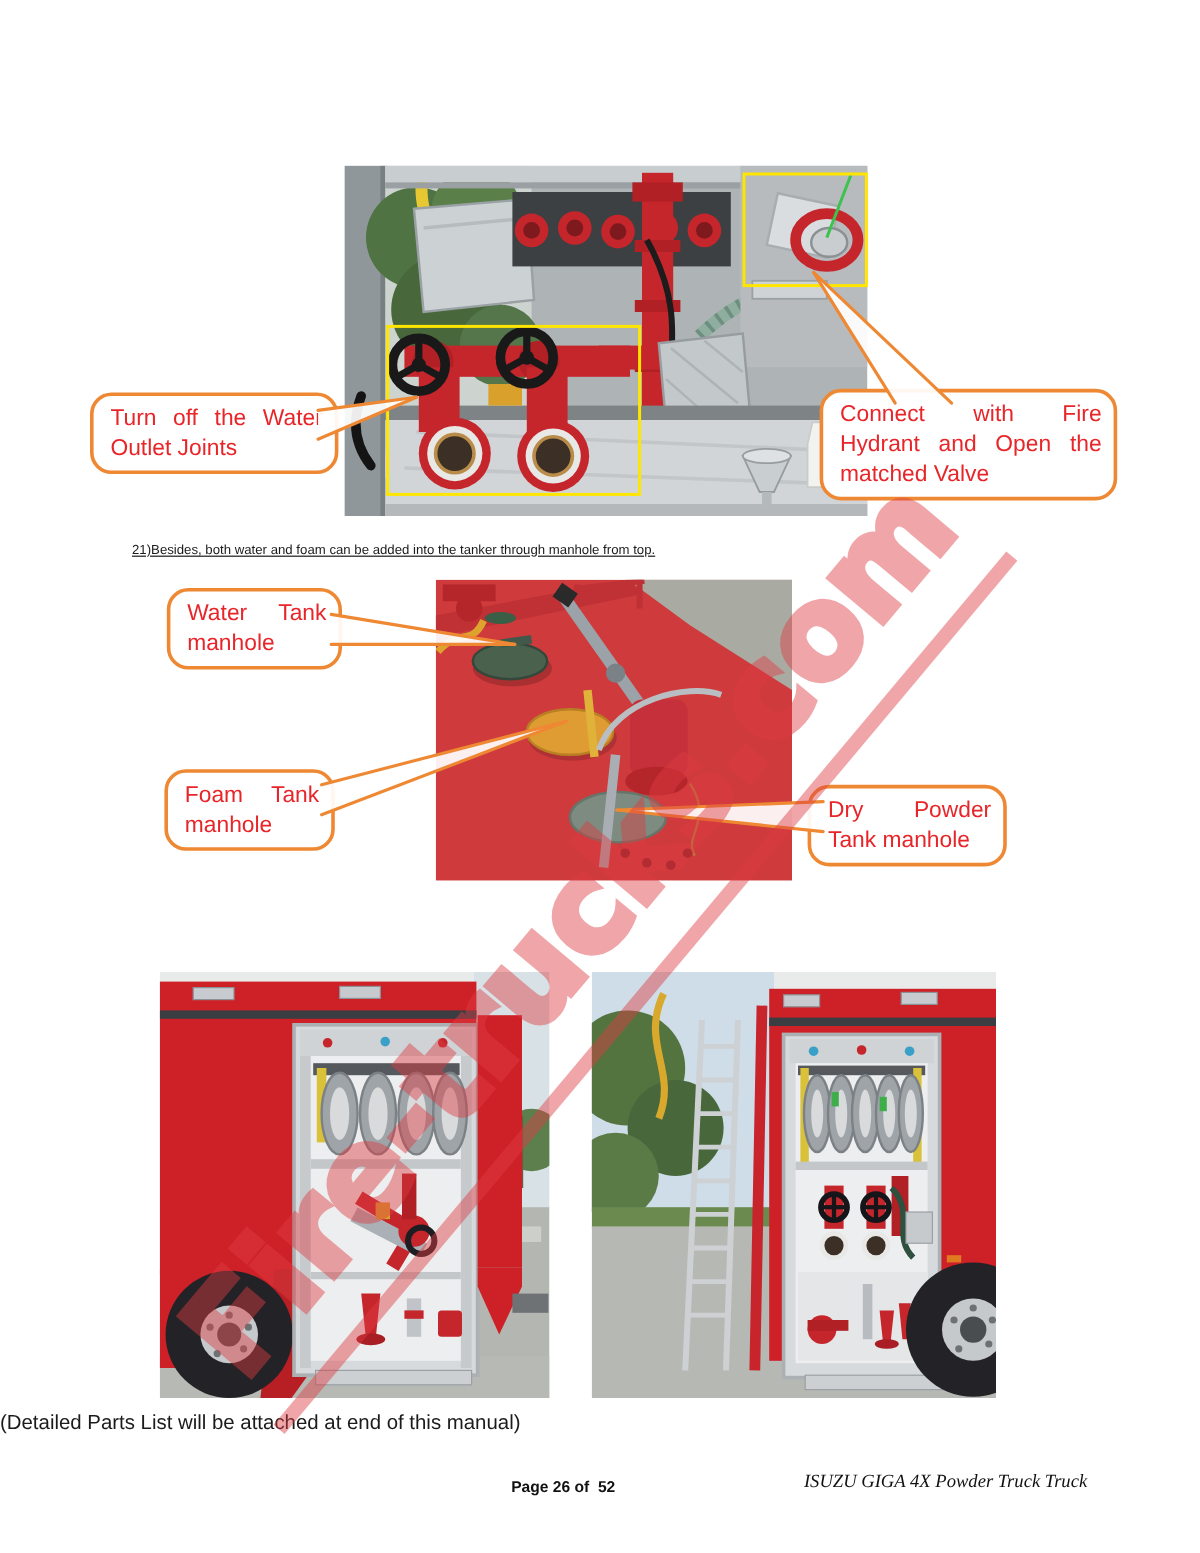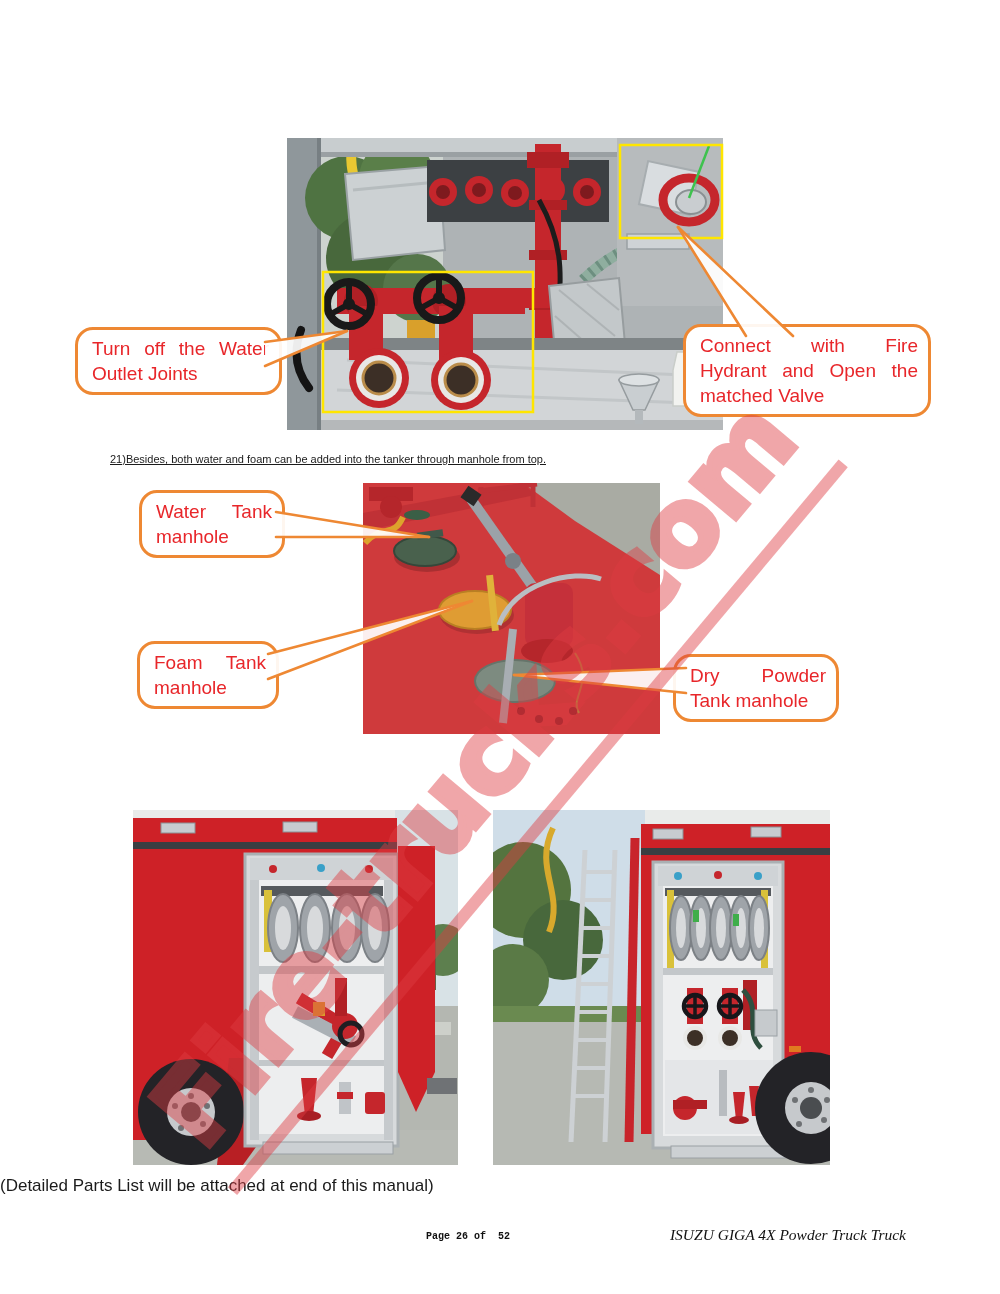--- a/index.html
+++ b/index.html
@@ -31,21 +31,21 @@
   .b5{left:673px;top:654px;width:166px;}
   .bubble{box-sizing:border-box;}
 
   
   .body-text{position:absolute;margin:0;color:#1b1b1b;font-size:11px;line-height:1.42;z-index:2;text-decoration:underline;}
   .p21{left:110px;top:452px;width:812px;}
   .p22{left:110px;top:759px;width:824px;padding-left:33px;text-indent:-33px;box-sizing:content-box;}
   .caption{position:absolute;left:0;top:1176px;width:1000px;color:#1b1b1b;font-size:17px;z-index:2;}
 
   
-  .footer-left{position:absolute;left:426px;top:1231px;font-size:10px;font-weight:bold;color:#111;white-space:pre;z-index:2;font-family:Liberation Mono, monospace;}
+  .footer-left{position:absolute;left:426px;top:1231px;font-size:13px;font-weight:bold;color:#111;white-space:pre;z-index:2;}
   .footer-right{position:absolute;left:560px;top:1226px;width:346px;text-align:right;
                 font-family:"Liberation Serif",serif;font-style:italic;font-size:15.5px;color:#111;z-index:2;}
 
   
   .watermark{position:absolute;left:-65px;top:668px;width:1100px;height:230px;z-index:6;
              display:flex;align-items:center;justify-content:center;
              transform:rotate(-50deg);pointer-events:none;opacity:0.45;
              color:var(--watermark);-webkit-text-stroke:6px var(--watermark);}
   .watermark span{font-family:"DejaVu Sans",sans-serif;font-weight:bold;font-size:105px;
                   white-space:nowrap;border-bottom:12px solid currentColor;padding:0 10px 16px 10px;}

